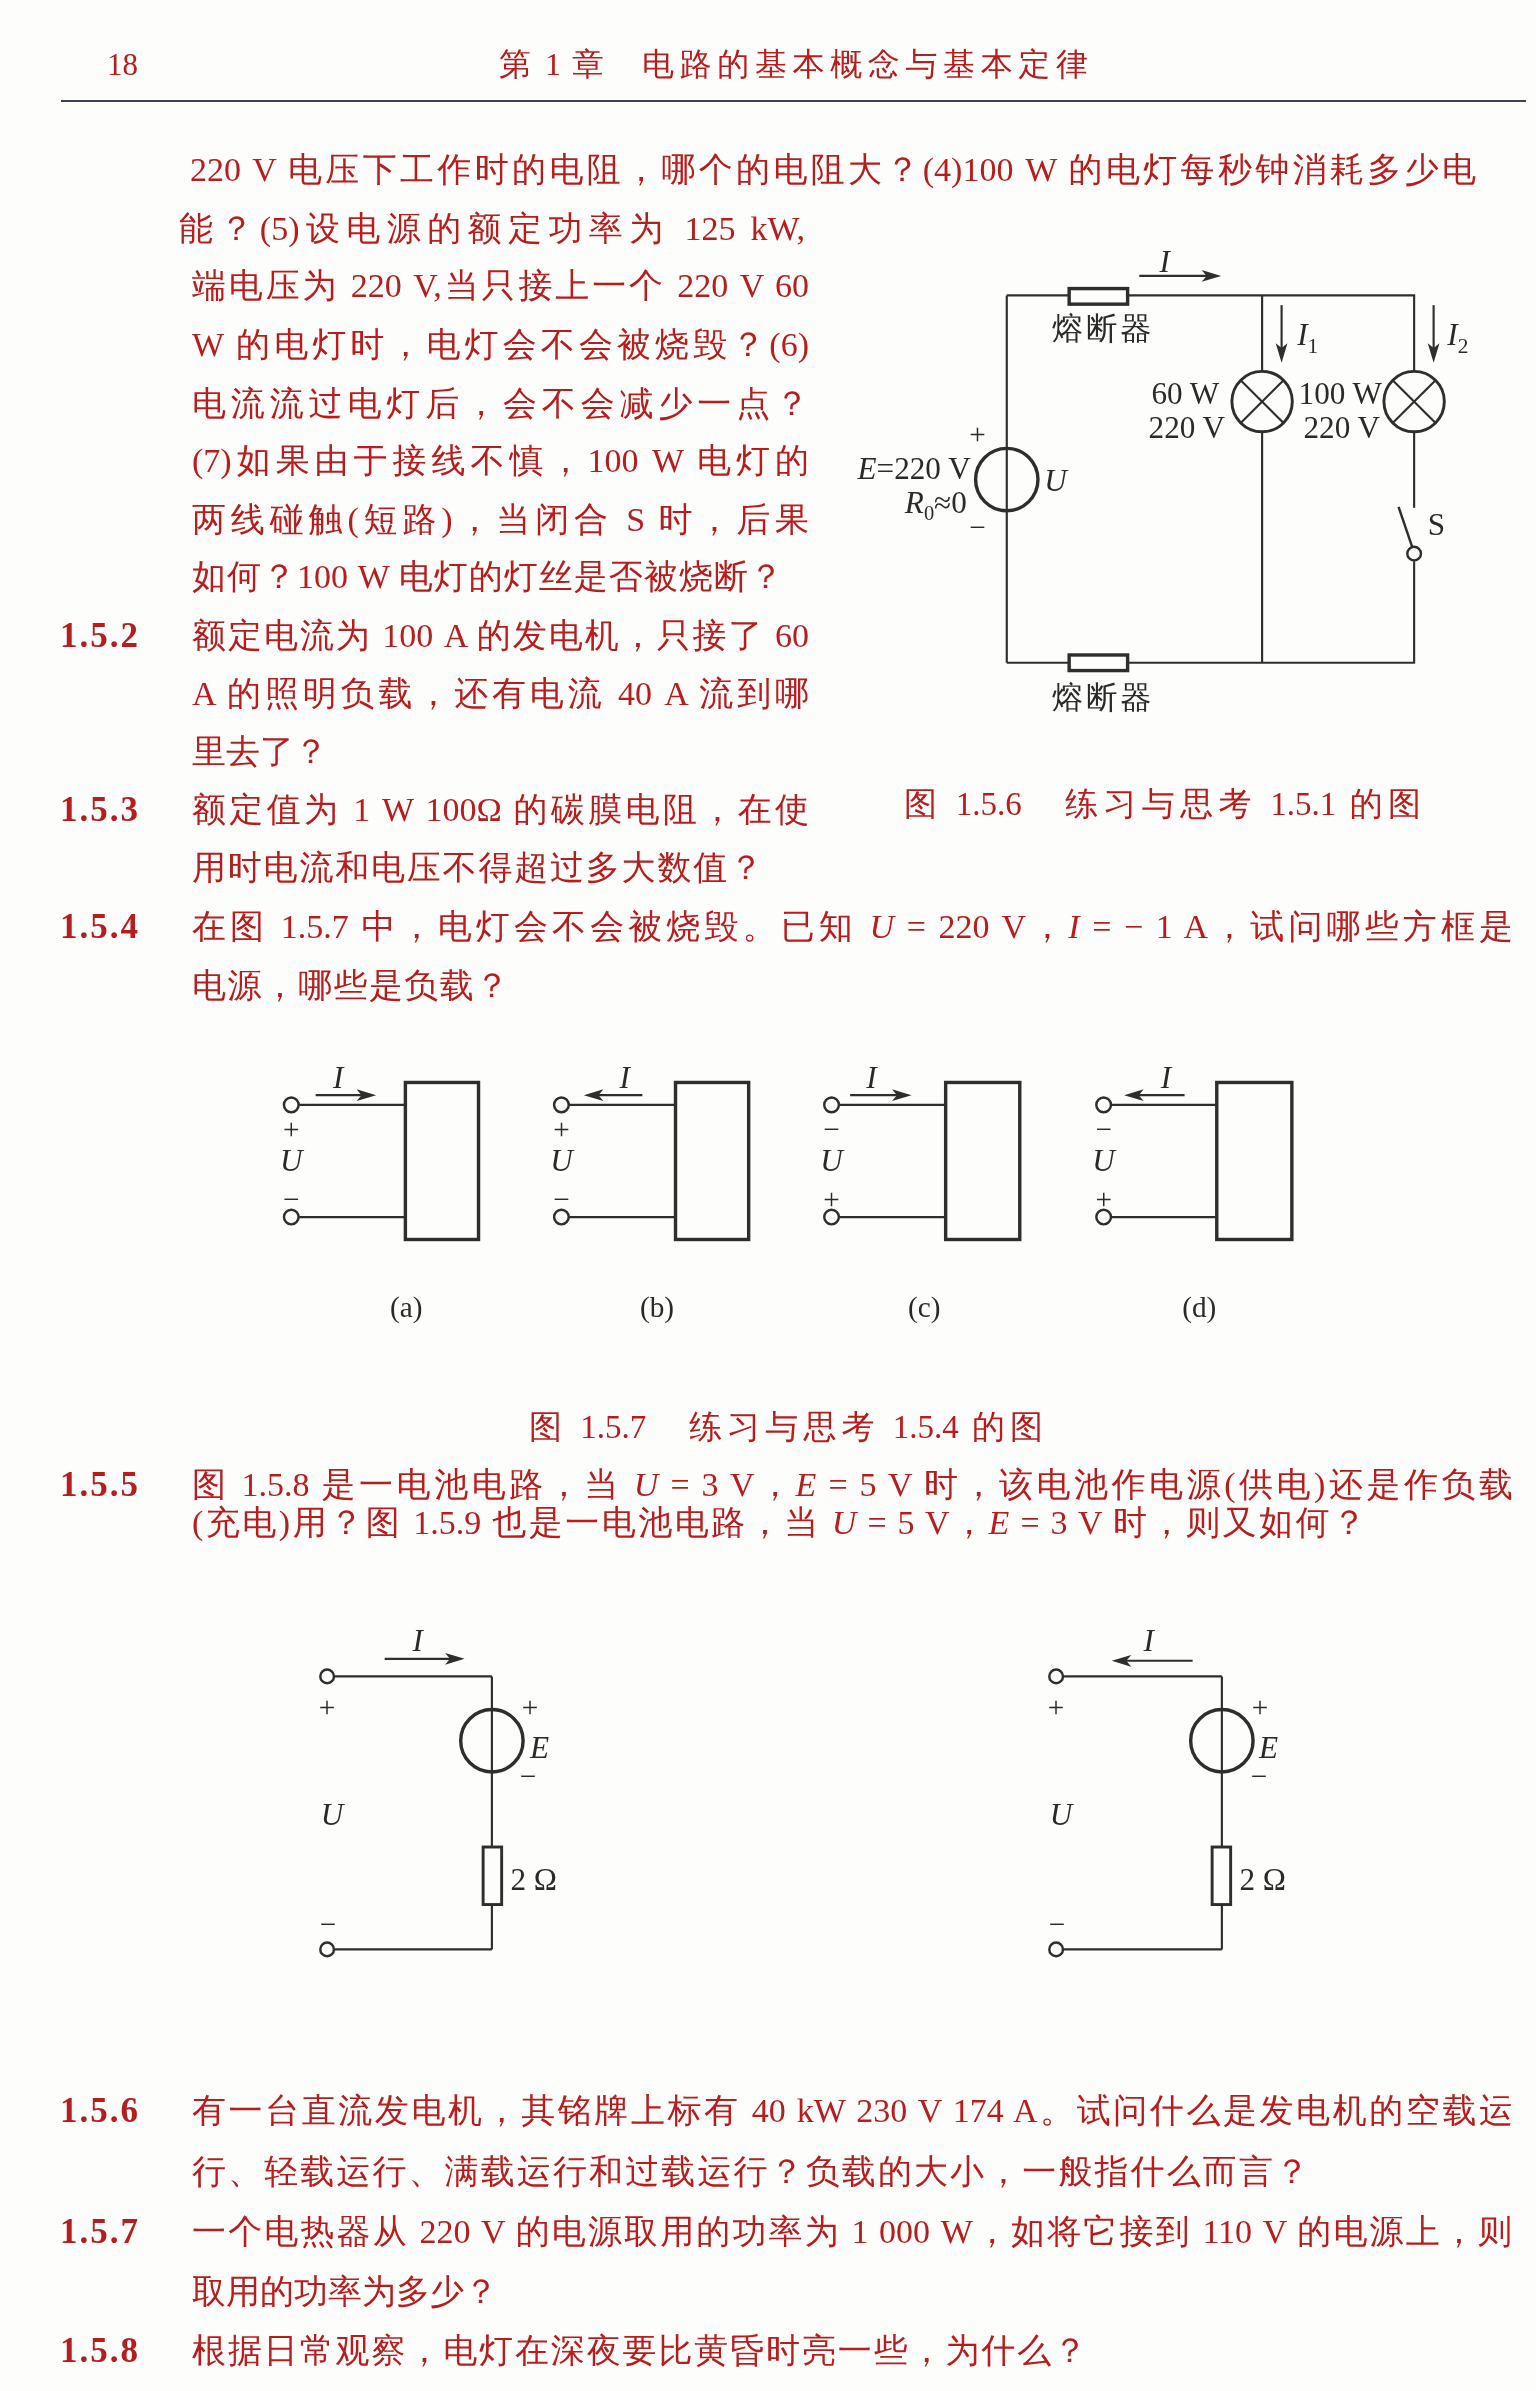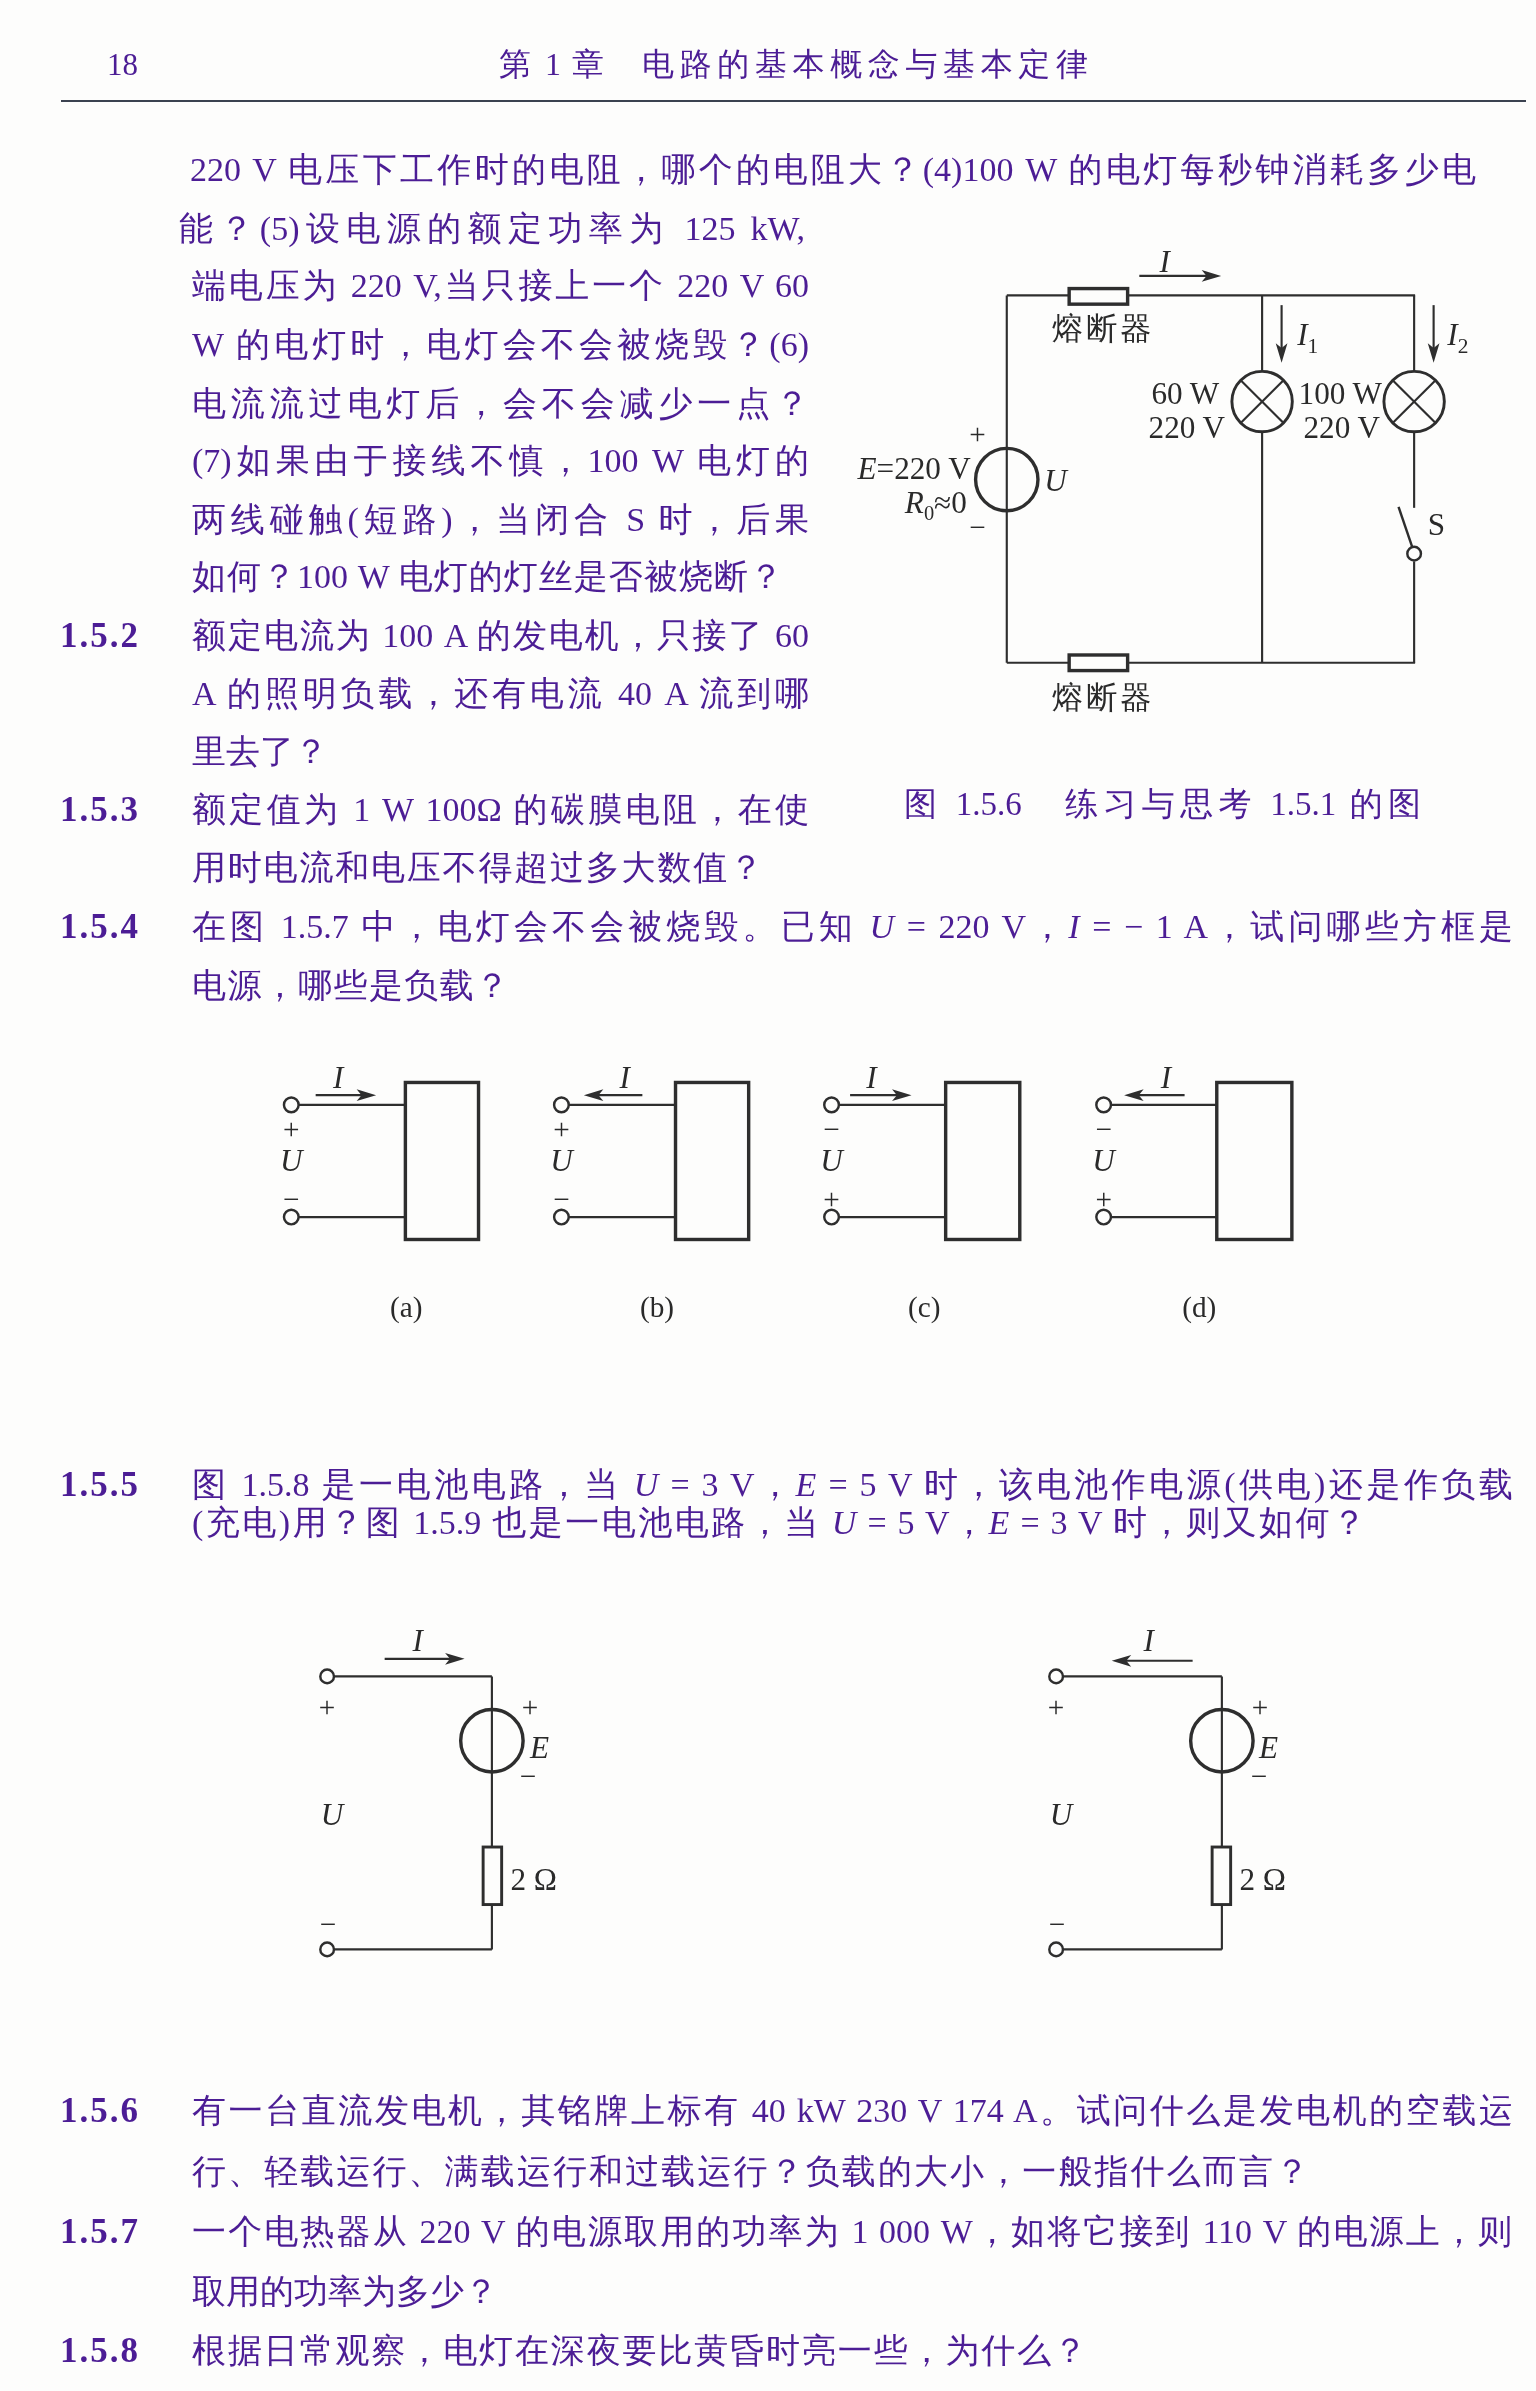--- a/index.html
+++ b/index.html
@@ -1,18 +1,18 @@
 <!DOCTYPE html>
 <html><head>
 <meta charset="utf-8">
 <style>
   html, body { margin: 0; padding: 0; background: #fdfdfc; }
   #page {
     position: relative; width: 1536px; height: 2391px; overflow: hidden;
-    background: #fdfdfc; color: #4c1d95;
+    background: #fdfdfc; color: #b91c1c;
     font-family: "Liberation Serif", "DejaVu Serif", serif;
   }
   .ln {
     position: absolute; height: 59px; line-height: 59px; font-size: 34px;
     white-space: normal; overflow: visible;
   }
   .j { text-align: justify; text-align-last: justify; }
   .num {
     position: absolute; left: 60px; height: 59px; line-height: 59px;
     font-size: 35px; font-weight: bold; letter-spacing: 2px; white-space: nowrap;
@@ -198,20 +198,21 @@
         <line class="wire" x1="382" y1="1123" x2="334" y2="1123"></line>
         <polygon class="filled" points="320,1123 340,1117 335,1123 340,1129"></polygon>
       </g>
       <text x="363" y="1116" font-size="32" text-anchor="middle" class="it">I</text>
       <text x="299" y="1168" font-size="30" text-anchor="middle">−</text>
       <text x="299" y="1201" font-size="32" text-anchor="middle" class="it">U</text>
       <text x="299" y="1240" font-size="30" text-anchor="middle">+</text>
     </g>
     <text x="1230" y="1351" font-size="30" text-anchor="middle">(d)</text>
   </svg>
+  <div class="cap" style="left:529px;top:1398px;width:514px">图 1.5.7　练习与思考 1.5.4 的图</div>
 
   <div>
     <div class="num" style="top:1455px">1.5.5</div>
     <div class="ln j" style="top:1455px;left:192px;width:1321px">
       <span>图 1.5.8 是一电池电路，当 </span><span class="it">U</span><span> = 3 V，</span><span class="it">E</span><span> = 5 V 时，该电池作电源(供电)还是作负载</span>
     </div>
     <div class="ln j" style="top:1493px;left:192px;width:1174px">
       <span>(充电)用？图 1.5.9 也是一电池电路，当 </span><span class="it">U</span><span> = 5 V，</span><span class="it">E</span><span> = 3 V 时，则又如何？</span>
     </div>
   </div>

